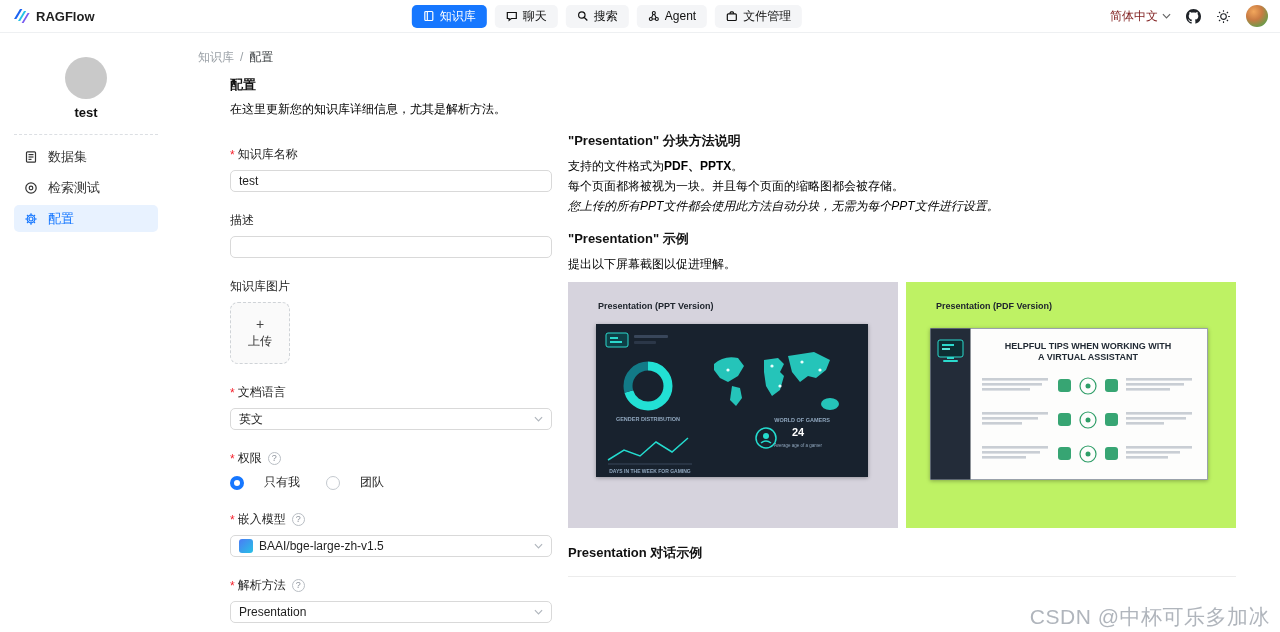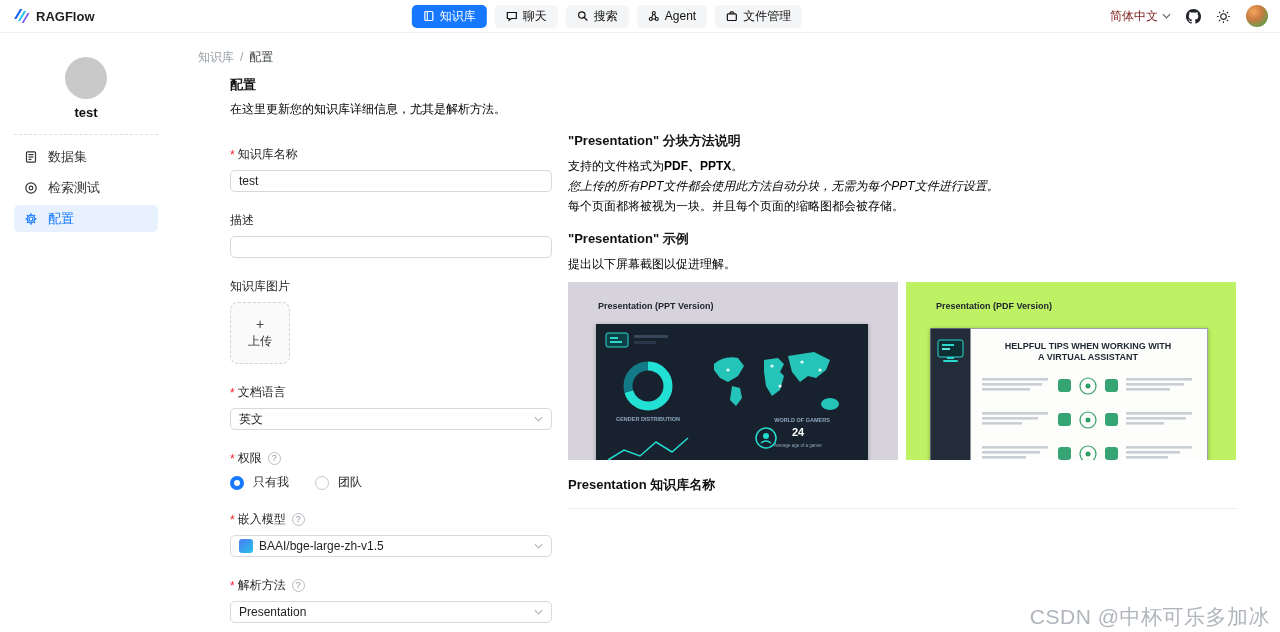--- a/index.html
+++ b/index.html
@@ -54,34 +54,34 @@
          padding:0 8px; font-size:12px; font-family:inherit; color:#1f1f1f;
          outline:none; background:#fff; }
   .fselect { height:22px; border:1px solid #d9d9d9; border-radius:5px; background:#fff;
              display:flex; align-items:center; padding:0 8px; font-size:12px; gap:6px; cursor:pointer; }
   .fselect .grow { flex:1; }
   .upload { width:60px; height:62px; border:1px dashed #cfd3d7; background:#fafafa;
             border-radius:8px; display:flex; flex-direction:column; align-items:center;
             justify-content:center; gap:2px; font-size:12px; color:#333; cursor:pointer; }
   .plus { font-size:14px; color:#444; line-height:1; }
   .radios { display:flex; gap:26px; margin-top:2px; }
-  .radio { display:flex; align-items:center; gap:9px; font-size:12px; cursor:pointer; }
+  .radio { display:flex; align-items:center; gap:20px; font-size:12px; cursor:pointer; }
   .rdot { width:14px; height:14px; border:1px solid #c4c9cf; border-radius:50%; background:#fff; }
   .rdot.checked { border:4px solid #1677ff; }
   .mico { width:14px; height:14px; border-radius:3px; flex:0 0 auto;
           background:linear-gradient(135deg,#4b7bf5,#27c2e5); }
   
   .docs-col { flex:1; margin-left:16px; padding-top:64px; }
   .doc-h { font-size:13px; font-weight:bold; margin:0 0 9px; color:#111; }
   .doc-line { font-size:12px; margin:0 0 5px; color:#000000; line-height:1.25; }
   .doc-line .b { font-weight:bold; }
   .doc-line.italic { font-style:italic; }
   .mt { margin-top:16px; }
   .shots { display:flex; gap:8px; margin-top:10px; }
-  .shot { flex:1; height:178px; position:relative; overflow:hidden; }
+  .shot { flex:1; height:246px; position:relative; overflow:hidden; }
   .shot.ppt { background:#d6d3dd; }
   .shot.pdf { background:#bef264; }
   .shot-caption { position:absolute; top:19px; left:30px; font-size:9px; font-weight:bold; color:#20262e; }
   .slide1 { position:absolute; left:28px; top:42px; width:272px; height:153px;
             box-shadow:0 1px 4px rgba(0,0,0,0.3); display:block; }
   .slide2 { position:absolute; left:24px; top:46px; width:278px; height:152px;
             box-shadow:0 1px 4px rgba(0,0,0,0.3); display:block; }
   .dialog-h { margin:16px 0 0; }
   .doc-divider { border:none; border-top:1px solid #ececec; margin:14px 0 0; }
   .watermark { position:absolute; right:10px; bottom:1px; font-size:21px;
@@ -293,22 +293,22 @@
                 <path d="M1 1l4 4 4-4"></path>
               </svg>
           </div>
         </div>
 
       </section>
 
       <section class="docs-col">
         <h3 class="doc-h">"Presentation" 分块方法说明</h3>
         <p class="doc-line"><span>支持的文件格式为</span><span class="b">PDF、PPTX</span><span>。</span></p>
+        <p class="doc-line">每个页面都将被视为一块。并且每个页面的缩略图都会被存储。</p>
         <p class="doc-line italic">您上传的所有PPT文件都会使用此方法自动分块，无需为每个PPT文件进行设置。</p>
-        <p class="doc-line">每个页面都将被视为一块。并且每个页面的缩略图都会被存储。</p>
 
         <h3 class="doc-h mt">"Presentation" 示例</h3>
         <p class="doc-line">提出以下屏幕截图以促进理解。</p>
 
         <div class="shots">
 
           <div class="shot ppt">
             <div class="shot-caption">Presentation (PPT Version)</div>
             <svg class="slide1" viewBox="0 0 272 153" preserveAspectRatio="none">
               <rect width="272" height="153" fill="#18222e"></rect>
@@ -395,20 +395,20 @@
                   <rect x="196" y="89" width="60" height="2.6"></rect>
                   <rect x="196" y="94" width="38" height="2.6"></rect>
                 <rect x="196" y="118" width="66" height="2.6"></rect>
                   <rect x="196" y="123" width="54" height="2.6"></rect>
                   <rect x="196" y="128" width="42" height="2.6"></rect>
               </g>
             </svg>
           </div>
         </div>
 
-        <h3 class="doc-h dialog-h">Presentation 知识库名称</h3>
+        <h3 class="doc-h dialog-h">Presentation 对话示例</h3>
         <hr class="doc-divider">
       </section>
     </div>
   </main>
 </div>
 
 <div class="watermark">CSDN @中杯可乐多加冰</div>
 
 </body></html>

